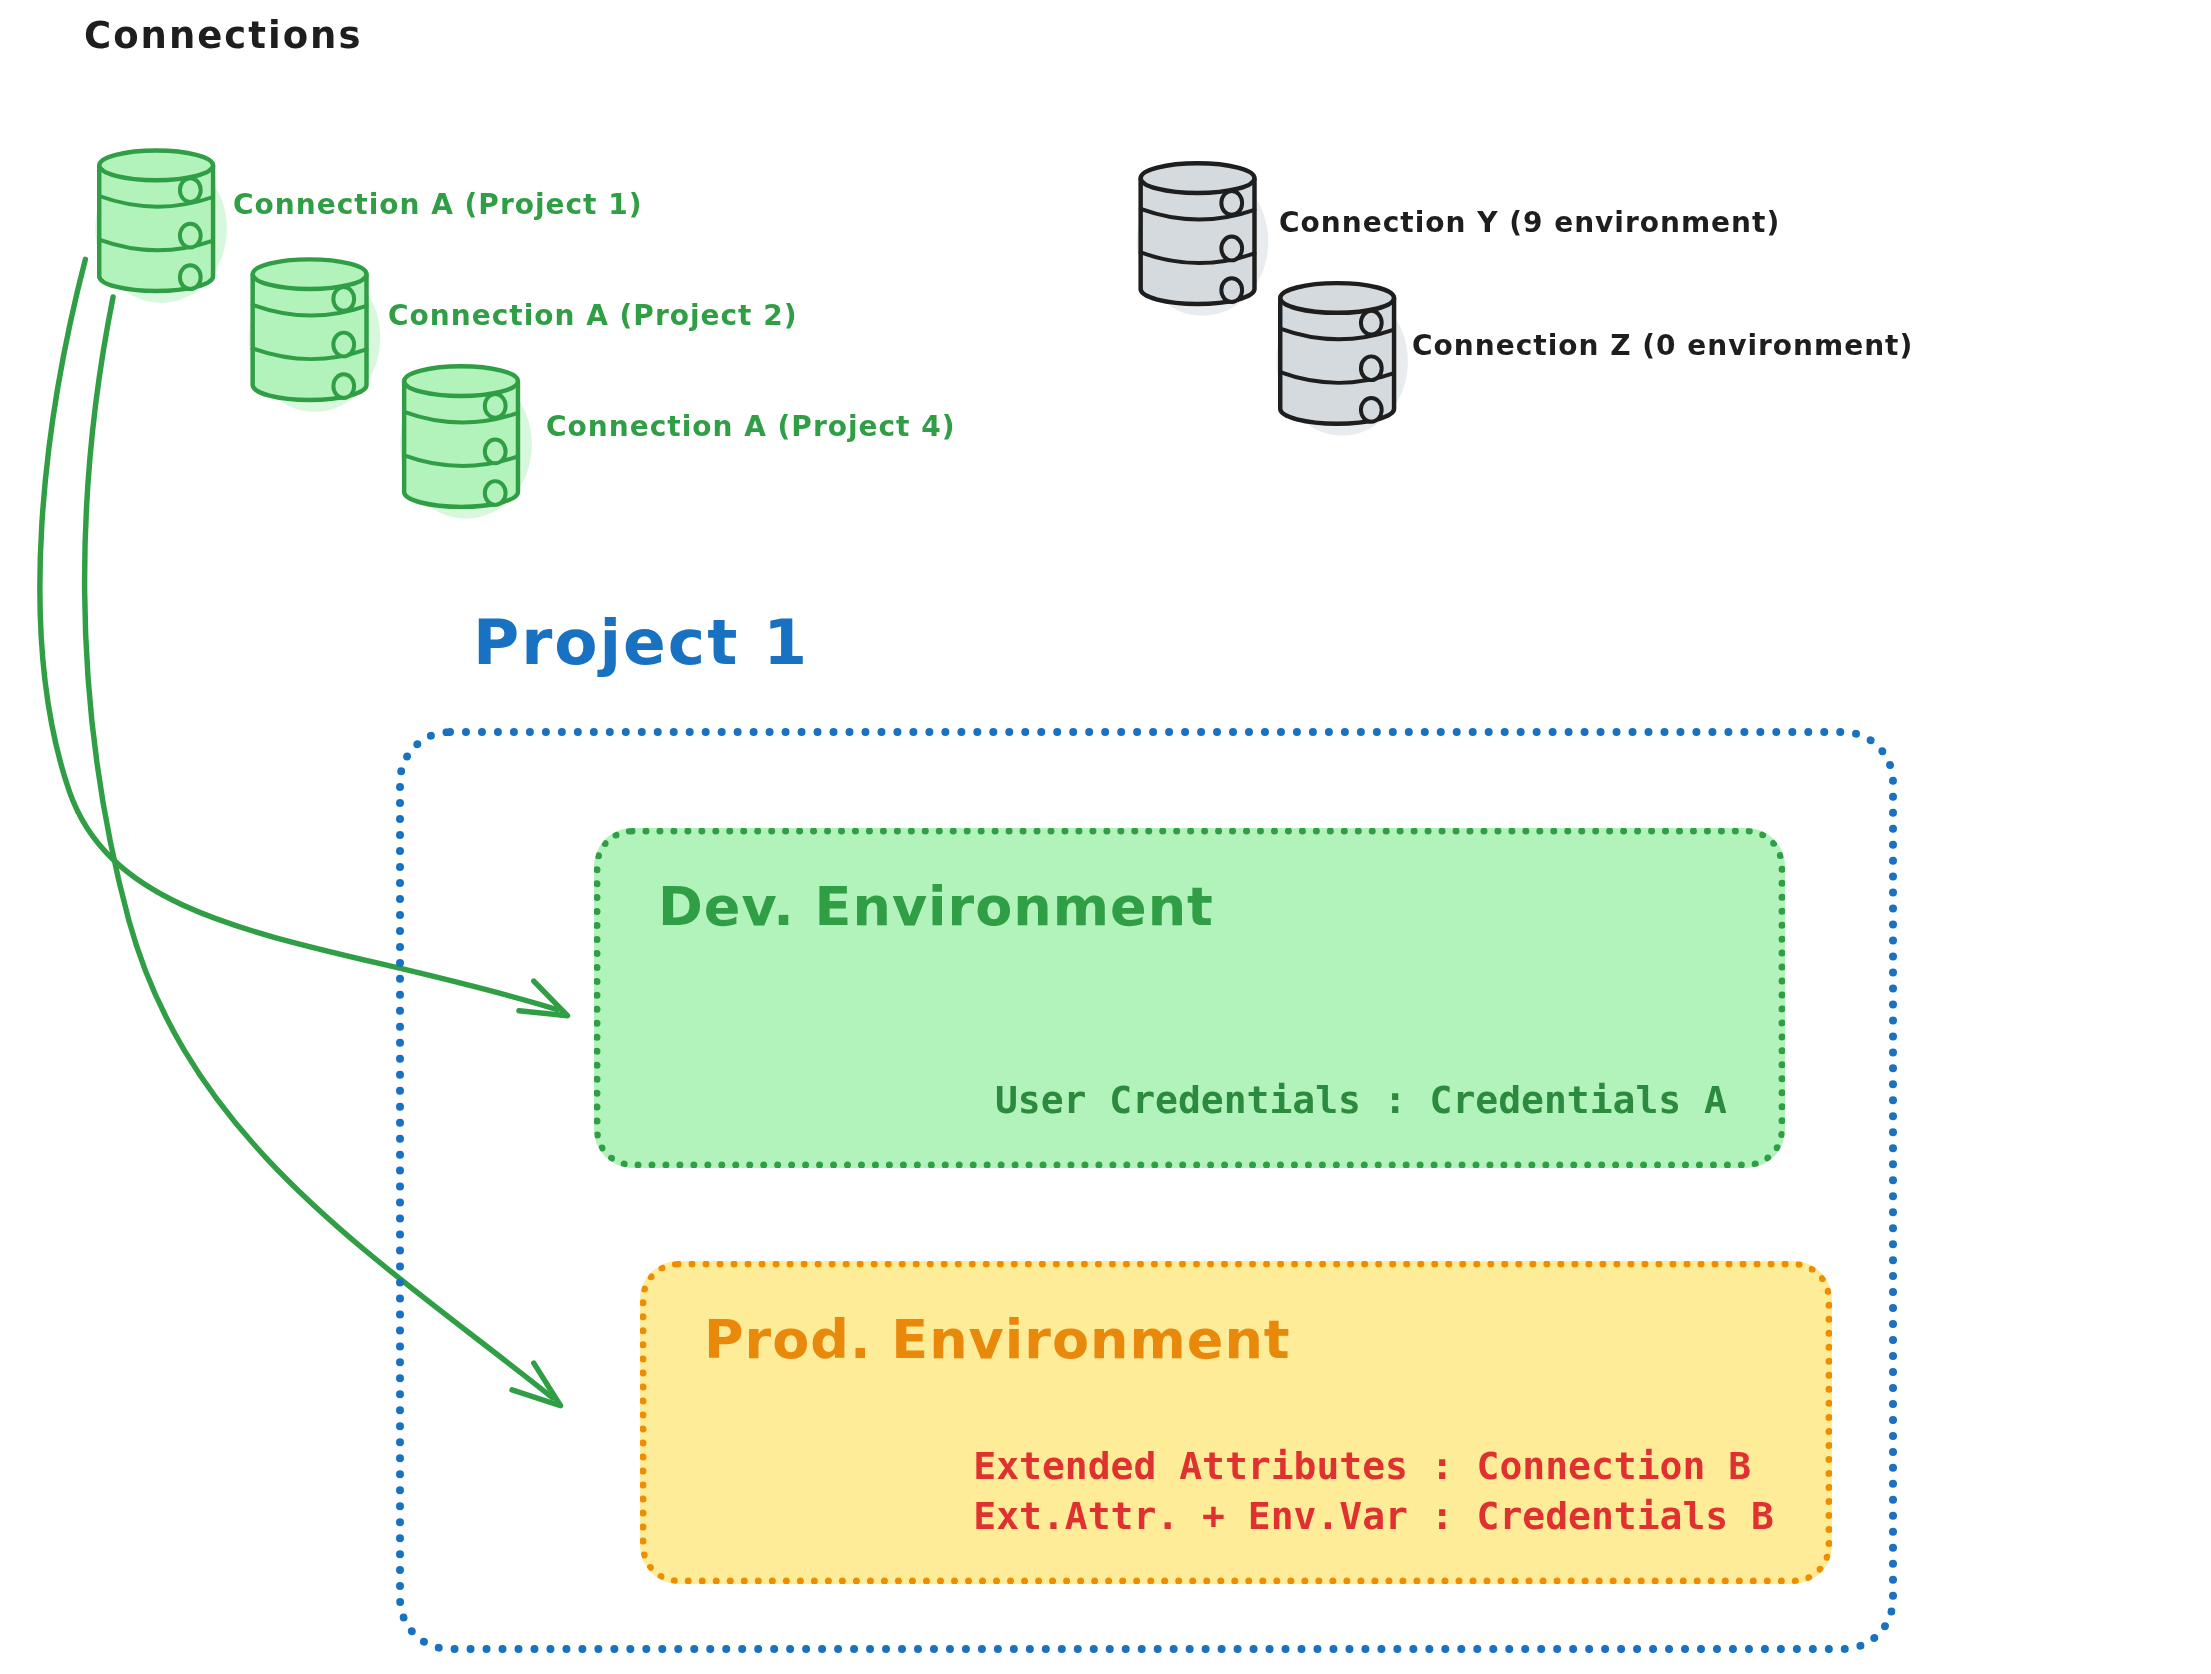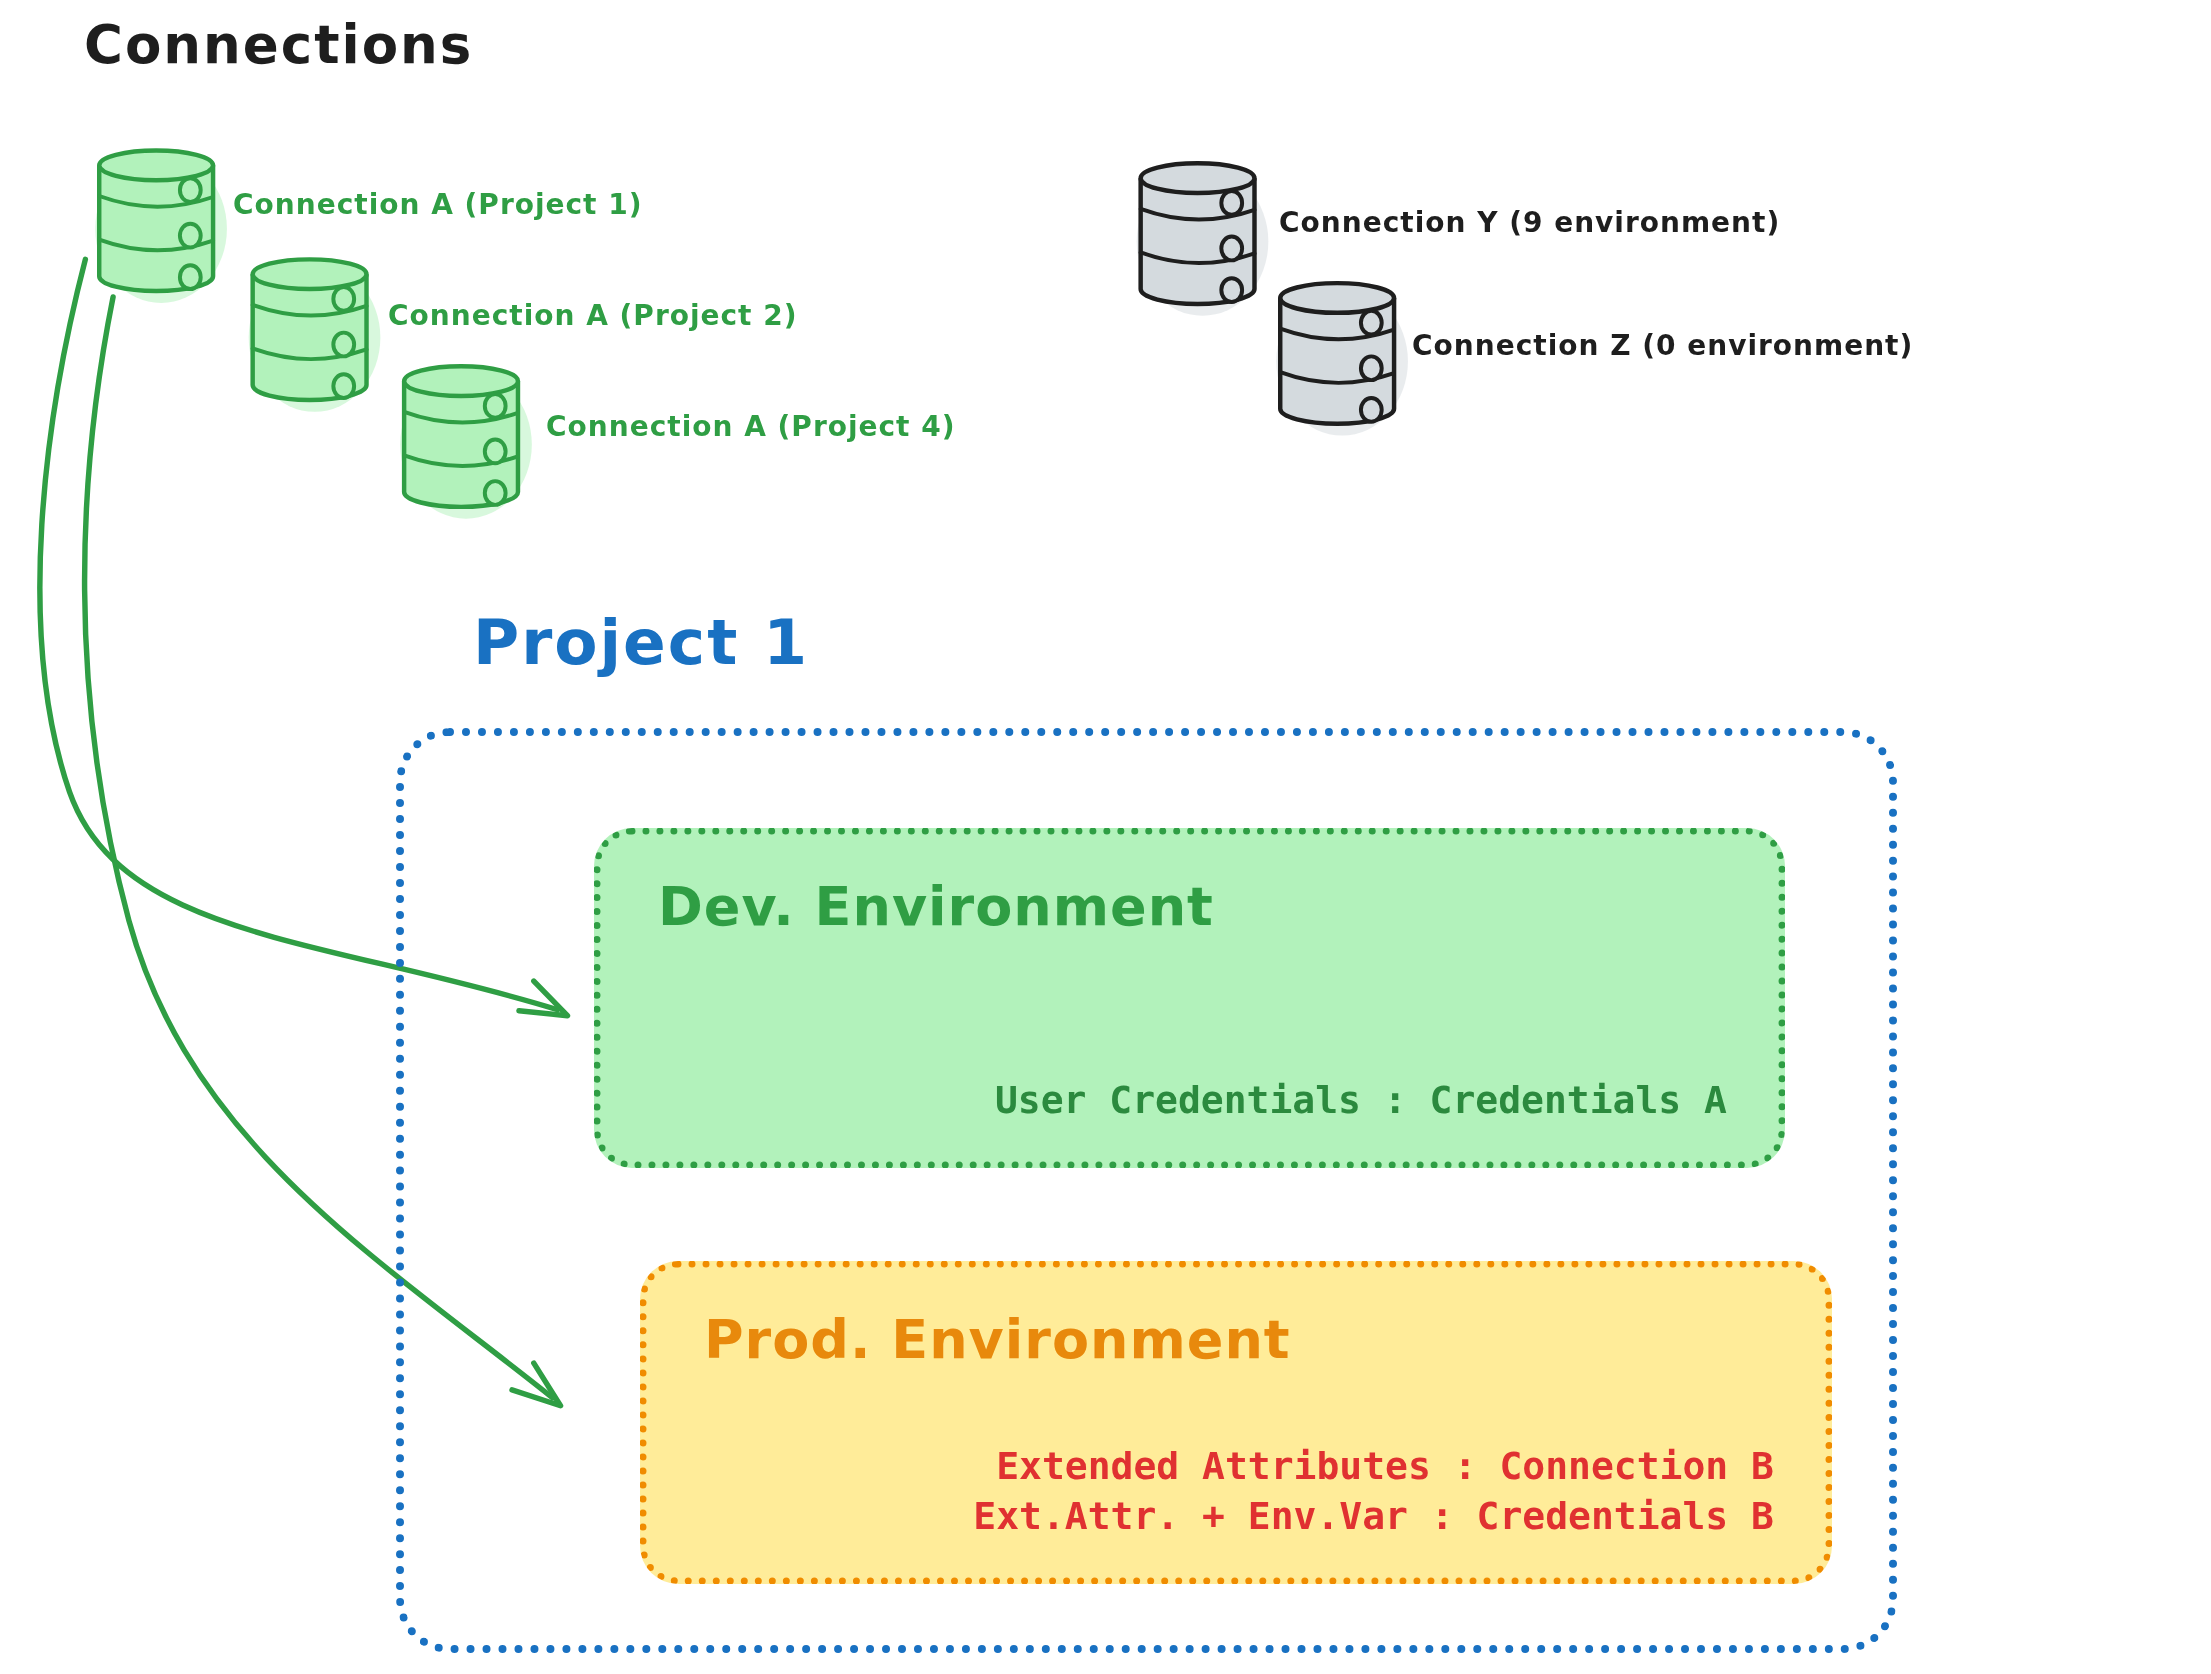--- a/index.html
+++ b/index.html
@@ -7,21 +7,21 @@
     position:relative;
     width:2212px;height:1674px;
     background:#ffffff;
     overflow:hidden;
     font-family:"DejaVu Sans","Liberation Sans",sans-serif;
   }
   #draw-layer{position:absolute;left:0;top:0;width:2212px;height:1674px;}
   .abs{position:absolute;white-space:nowrap;}
   .diagram-title{
     left:84px;top:14px;
-    font-size:53px;font-weight:700;color:#1e1e1e;
+    font-size:37px;font-weight:700;color:#1e1e1e;
     letter-spacing:2px;
   }
   .conn-label{font-size:28px;font-weight:700;letter-spacing:1px;}
   .conn-label.green{color:#2f9e44;}
   .conn-label.black{color:#1e1e1e;}
   .project-title{
     left:473px;top:606px;
     font-size:63px;font-weight:700;color:#1971c2;letter-spacing:2px;
   }
   .project-box{
@@ -42,21 +42,21 @@
   .env-title{
     position:absolute;left:57px;top:40px;
     font-size:54px;font-weight:700;letter-spacing:1px;white-space:nowrap;
   }
   .env-box.dev .env-title{color:#2f9e44;}
   .env-box.prod .env-title{color:#e8890c;}
   .env-creds{
     position:absolute;right:51px;bottom:36px;
     font-family:"DejaVu Sans Mono","Liberation Mono",monospace;
     font-weight:700;font-size:38px;line-height:50px;
-    text-align:right;white-space:nowrap;
+    white-space:nowrap;
   }
   .env-box.dev .env-creds{color:#2b8a3e;}
   .env-box.prod .env-creds{color:#e03131;}
 </style>
 </head>
 <body>
 
 <div class="canvas">
 
   <svg id="draw-layer" viewBox="0 0 2234 1691" xmlns="http://www.w3.org/2000/svg">

